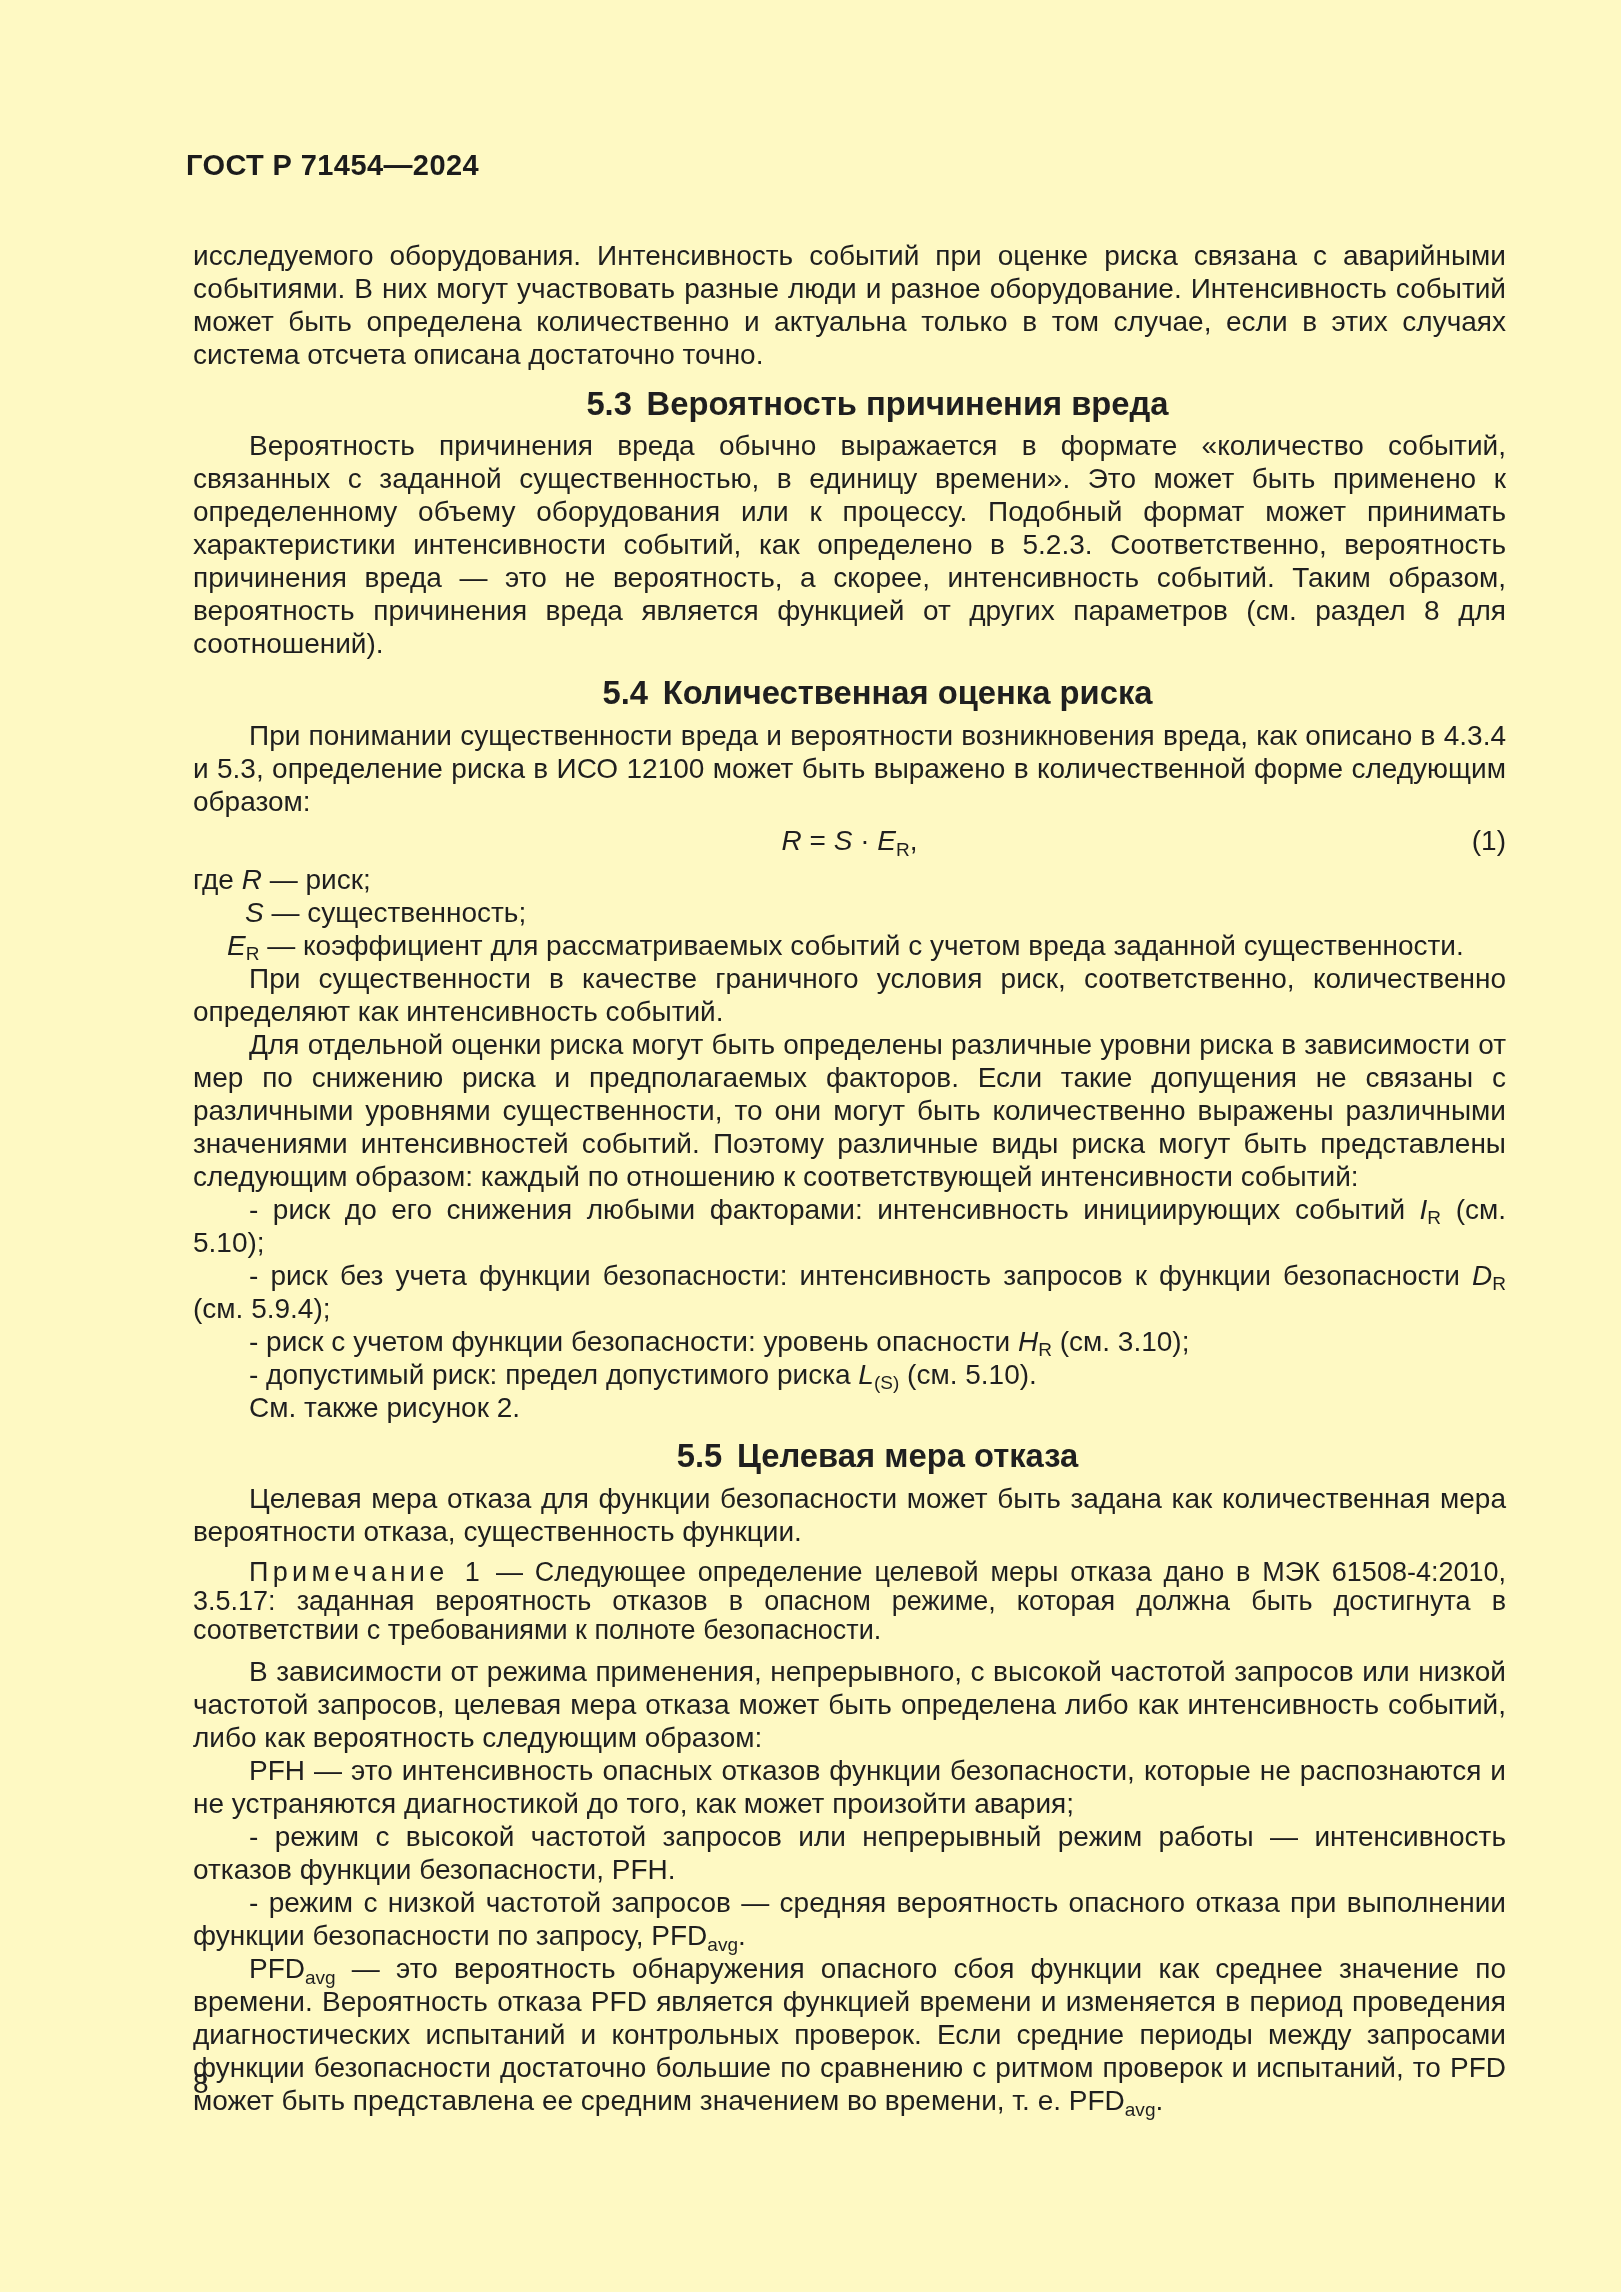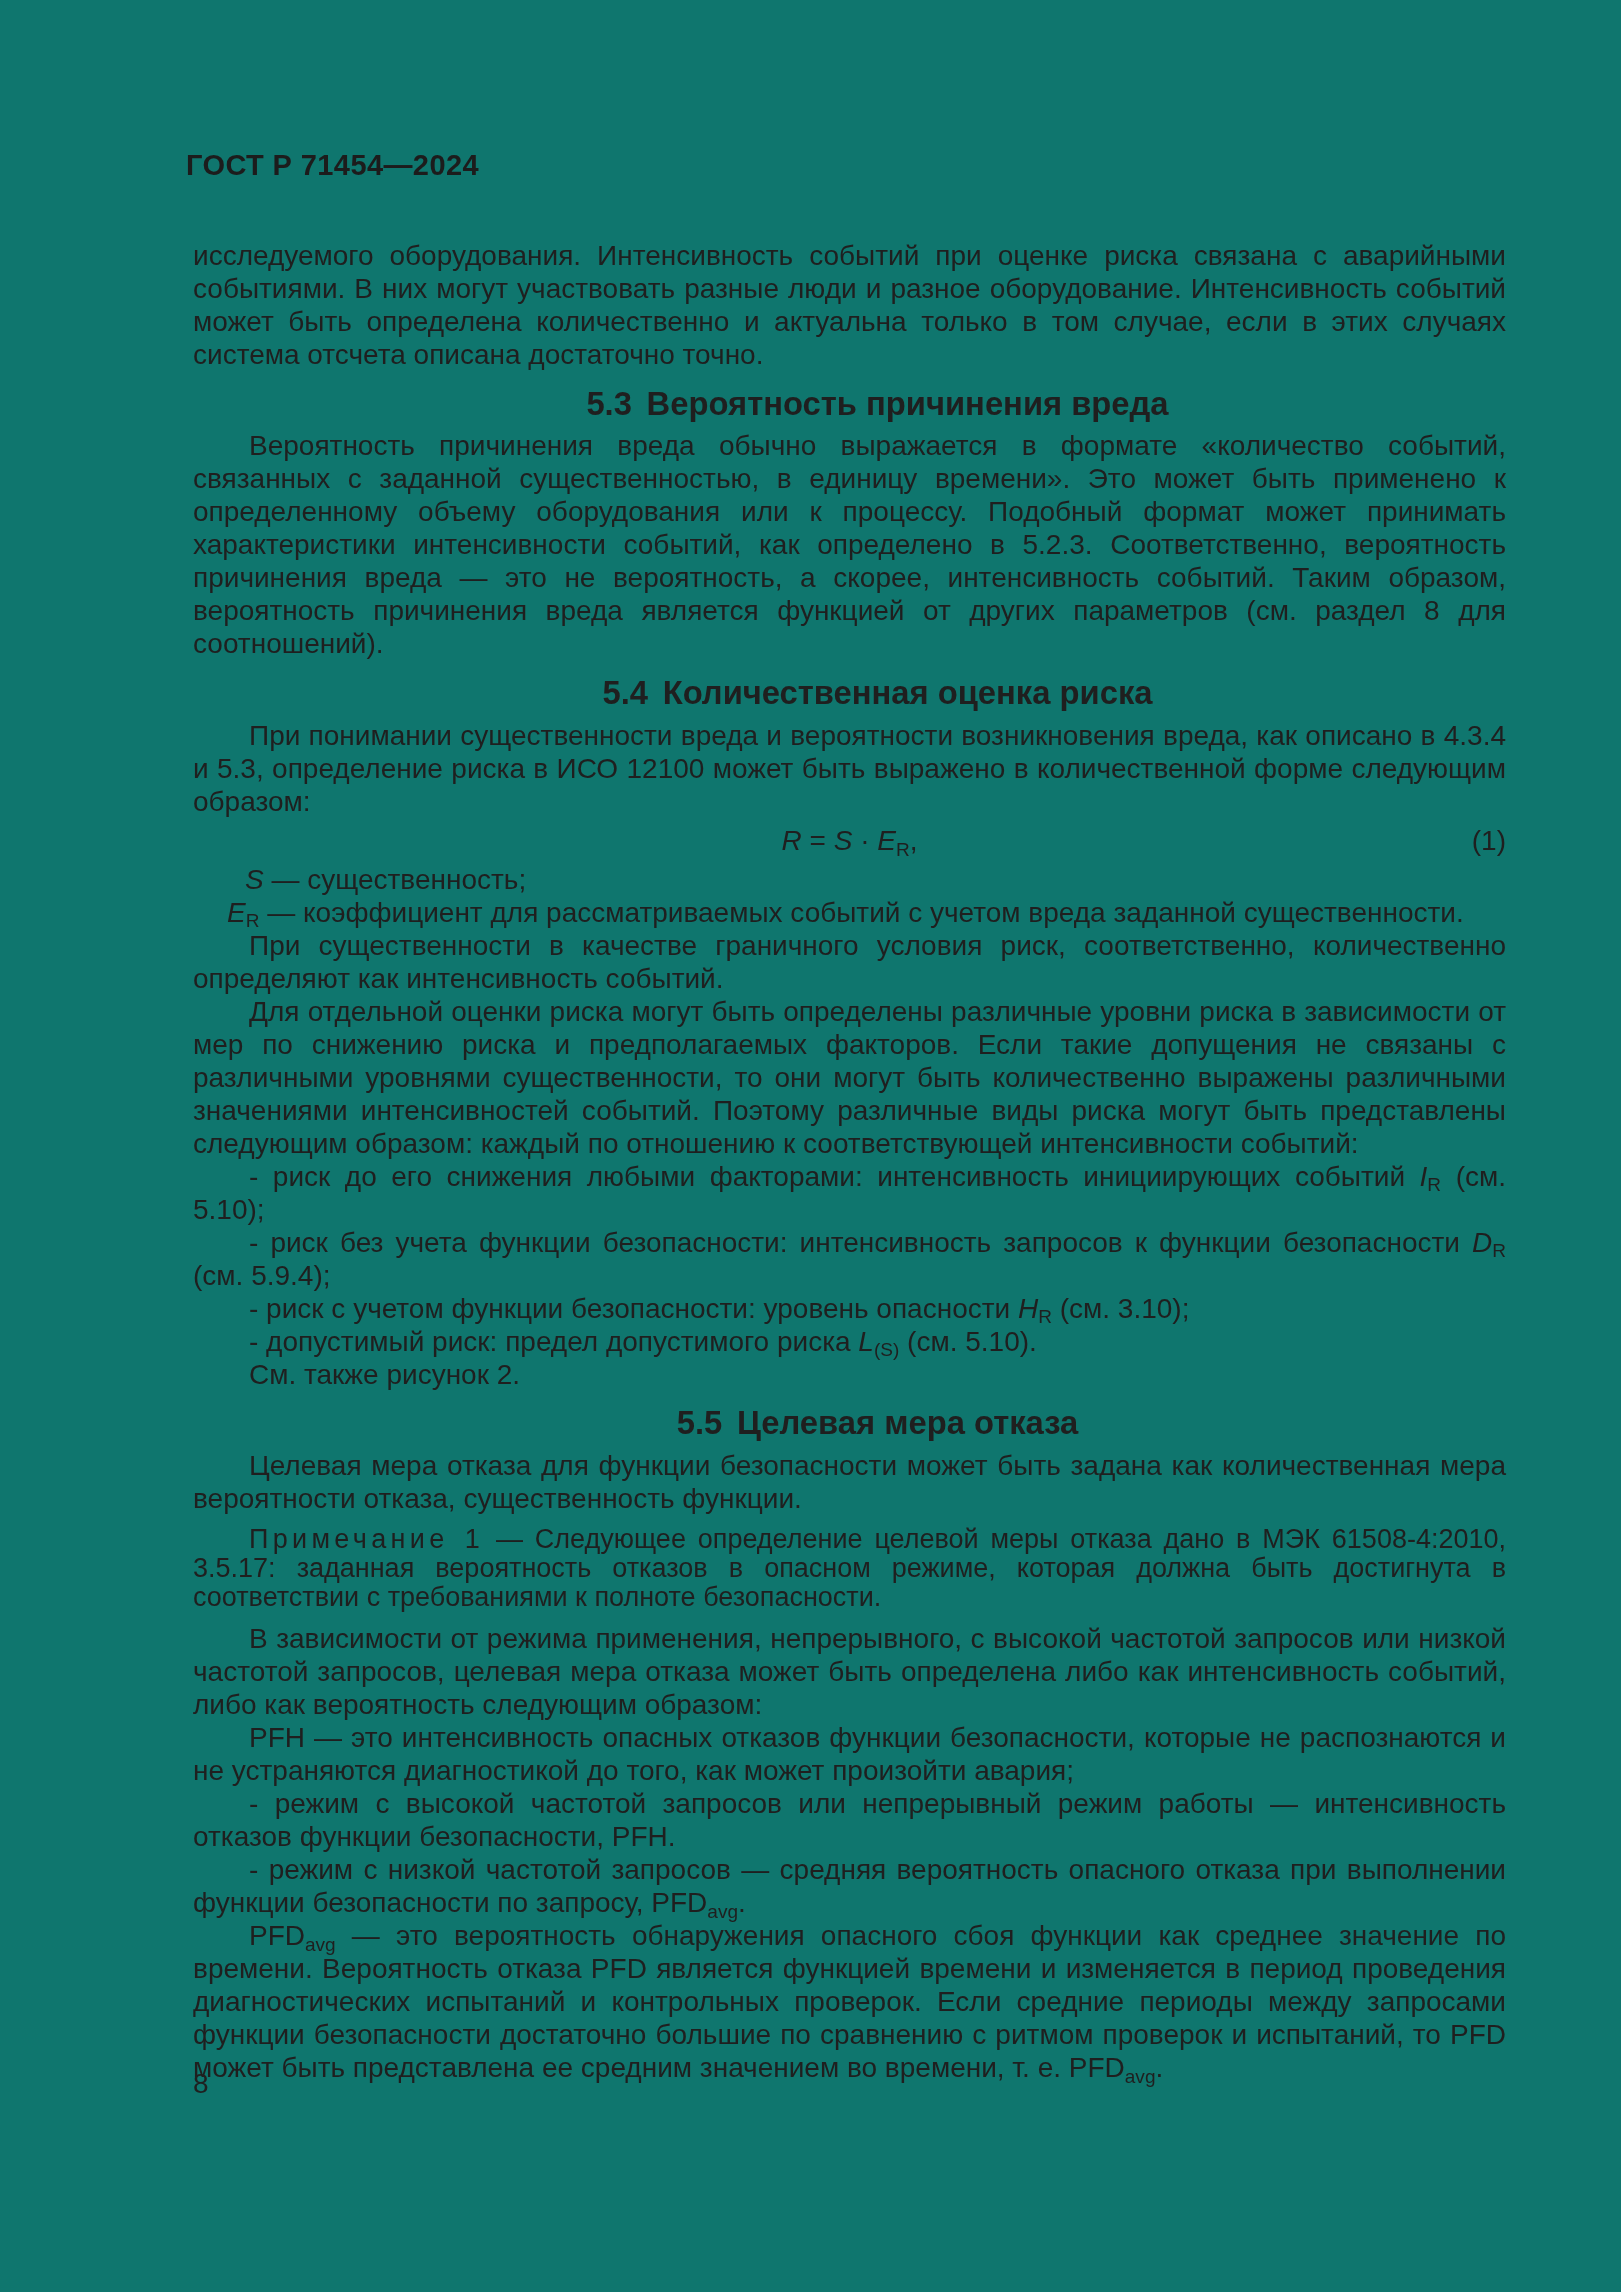--- a/index.html
+++ b/index.html
@@ -4,21 +4,21 @@
 <style>
   html, body {
     margin: 0;
     padding: 0;
     background: #ffffff;
   }
   .page {
     position: relative;
     width: 1621px;
     height: 2293px;
-    background: #0f766e;
+    background: #fef9c3;
     color: #1f1f1f;
     font-family: "Liberation Sans", sans-serif;
     overflow: hidden;
   }
   .running-header {
     position: absolute;
     left: 186px;
     top: 149px;
     font-size: 29px;
     font-weight: bold;
@@ -113,20 +113,21 @@
       <span class="h-num">5.4</span><span class="h-title">Количественная оценка риска</span>
     </h3>
 
     <p class="para">При понимании существенности вреда и вероятности возникновения вреда, как описано в 4.3.4 и 5.3, определение риска в ИСО 12100 может быть выражено в количественной форме следующим образом:</p>
 
     <div class="formula-row">
       <span><span class="seg-i">R</span><span class="seg"> = </span><span class="seg-i">S</span><span class="seg"> · </span><span class="seg-i">E</span><span class="seg-sub">R</span><span class="seg">,</span></span>
       <span class="eq-number">(1)</span>
     </div>
 
+    <div class="where-line w1"><span class="seg">где </span><span class="seg-i">R</span><span class="seg"> — риск;</span></div>
     <div class="where-line w2"><span class="seg-i">S</span><span class="seg"> — существенность;</span></div>
     <div class="where-line w3"><span class="seg-i">E</span><span class="seg-sub">R</span><span class="seg"> — коэффициент для рассматриваемых событий с учетом вреда заданной существенности.</span></div>
 
     <p class="para">При существенности в качестве граничного условия риск, соответственно, количественно определяют как интенсивность событий.</p>
 
     <p class="para">Для отдельной оценки риска могут быть определены различные уровни риска в зависимости от мер по снижению риска и предполагаемых факторов. Если такие допущения не связаны с различными уровнями существенности, то они могут быть количественно выражены различными значениями интенсивностей событий. Поэтому различные виды риска могут быть представлены следующим образом: каждый по отношению к соответствующей интенсивности событий:</p>
 
     <p class="para"><span class="seg">- риск до его снижения любыми факторами: интенсивность инициирующих событий </span><span class="seg-i">I</span><span class="seg-sub">R</span><span class="seg"> (см. 5.10);</span></p>
     <p class="para"><span class="seg">- риск без учета функции безопасности: интенсивность запросов к функции безопасности </span><span class="seg-i">D</span><span class="seg-sub">R</span><span class="seg"> (см. 5.9.4);</span></p>
     <p class="para"><span class="seg">- риск с учетом функции безопасности: уровень опасности </span><span class="seg-i">H</span><span class="seg-sub">R</span><span class="seg"> (см. 3.10);</span></p>

